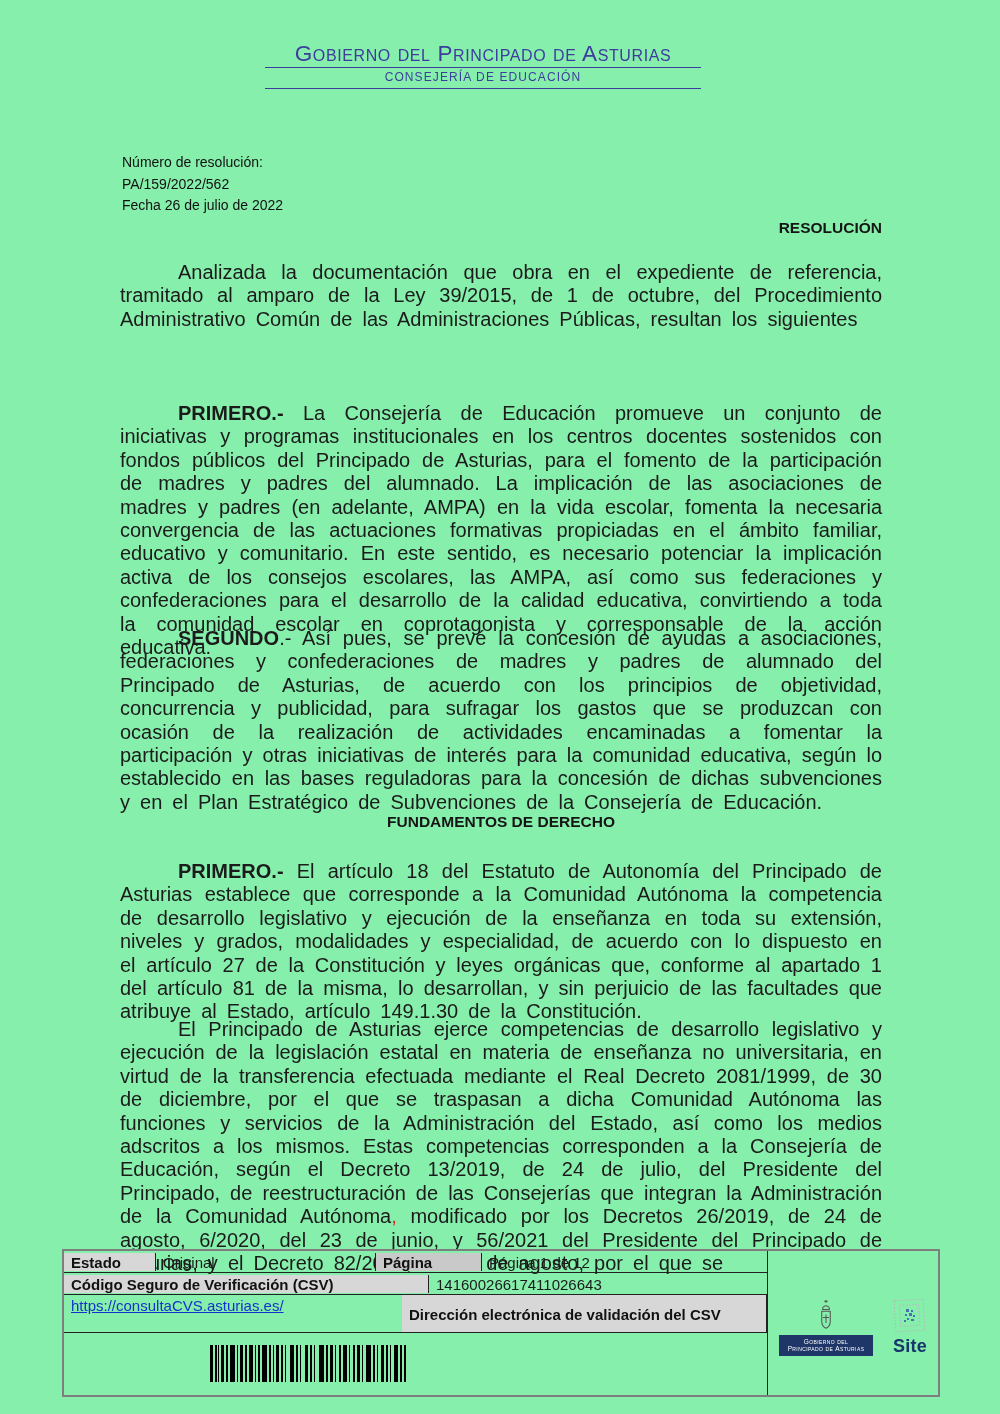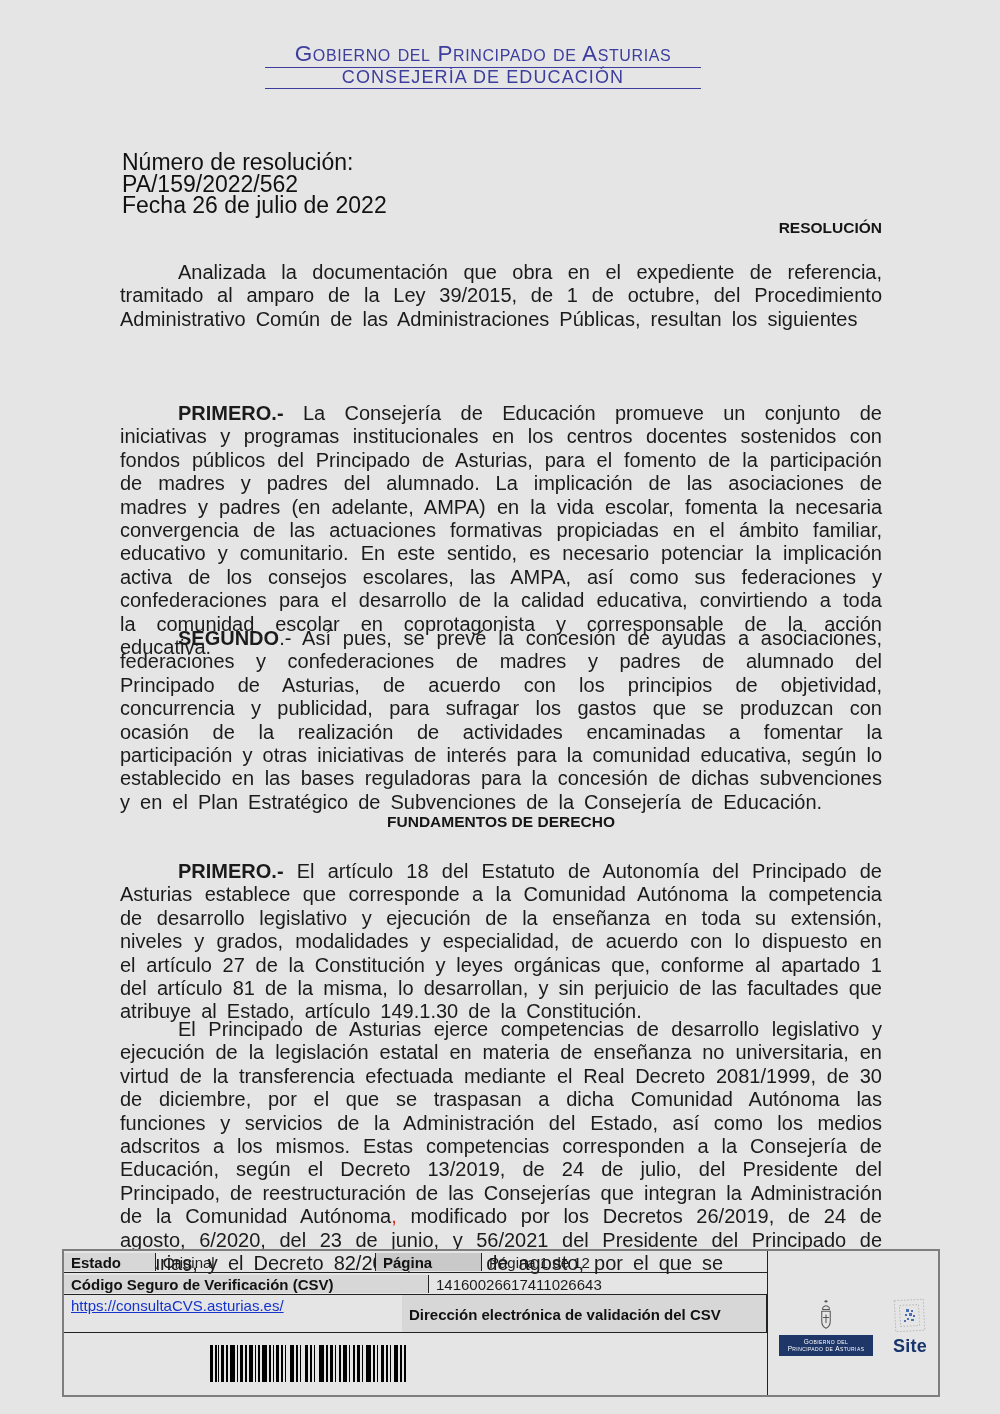--- a/index.html
+++ b/index.html
@@ -1,21 +1,21 @@
 <!DOCTYPE html>
 <html><head>
 <meta charset="utf-8">
 <style>
   * { margin: 0; padding: 0; box-sizing: border-box; }
   html, body { background: #ffffff; }
   .page {
     position: relative;
     width: 1000px;
     height: 1414px;
-    background: #e5e5e5;
+    background: #86efac;
     font-family: "Liberation Sans", sans-serif;
     color: #1b1b1b;
     overflow: hidden;
   }
 
   
   .letterhead {
     position: absolute;
     left: 265px; top: 42px; width: 436px;
     text-align: center;
@@ -23,33 +23,33 @@
   .letterhead .gov-title {
     font-variant: small-caps;
     font-size: 22.5px;
     letter-spacing: 0.6px;
     color: #3d3d9e;
     line-height: 24px;
     padding-bottom: 1px;
     border-bottom: 1.6px solid #3d3d9e;
   }
   .letterhead .dept-subtitle {
-    font-size: 18px;
+    font-size: 12px;
     letter-spacing: 1.1px;
     color: #3d3d9e;
     line-height: 18px;
     padding-bottom: 2px;
     border-bottom: 1.6px solid #3d3d9e;
   }
 
   
   .res-info {
     position: absolute;
     left: 122px; top: 152px;
-    font-size: 23px;
+    font-size: 14px;
     line-height: 21.5px;
     color: #111;
   }
 
   
   .doc-heading {
     position: absolute;
     left: 120px; width: 762px;
     text-align: center;
     font-weight: bold;

